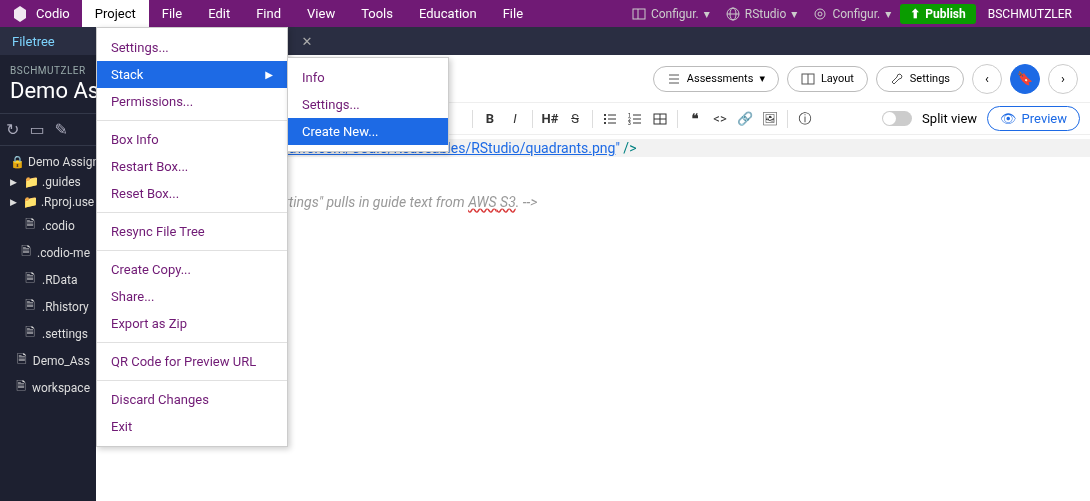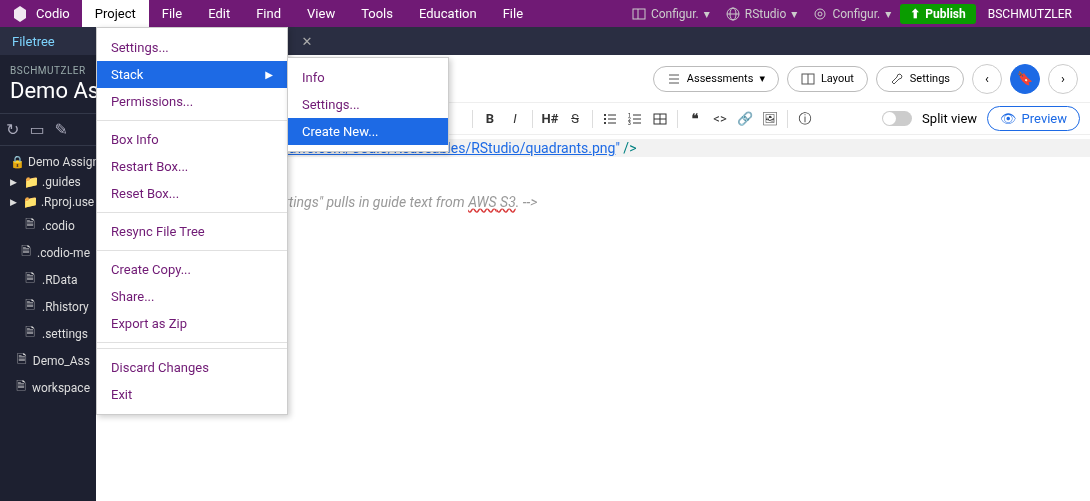--- a/index.html
+++ b/index.html
@@ -132,20 +132,21 @@
   <div class="dropdown-item">Box Info</div>
   <div class="dropdown-item">Restart Box...</div>
   <div class="dropdown-item">Reset Box...</div>
   <div class="dropdown-sep"></div>
   <div class="dropdown-item">Resync File Tree</div>
   <div class="dropdown-sep"></div>
   <div class="dropdown-item">Create Copy...</div>
   <div class="dropdown-item">Share...</div>
   <div class="dropdown-item">Export as Zip</div>
   <div class="dropdown-sep"></div>
+  <div class="dropdown-item">QR Code for Preview URL</div>
   <div class="dropdown-sep"></div>
   <div class="dropdown-item">Discard Changes</div>
   <div class="dropdown-item">Exit</div>
 </div>
 
 <div class="submenu">
   <div class="dropdown-item">Info</div>
   <div class="dropdown-item">Settings...</div>
   <div class="dropdown-item highlighted">Create New...</div>
 </div>

